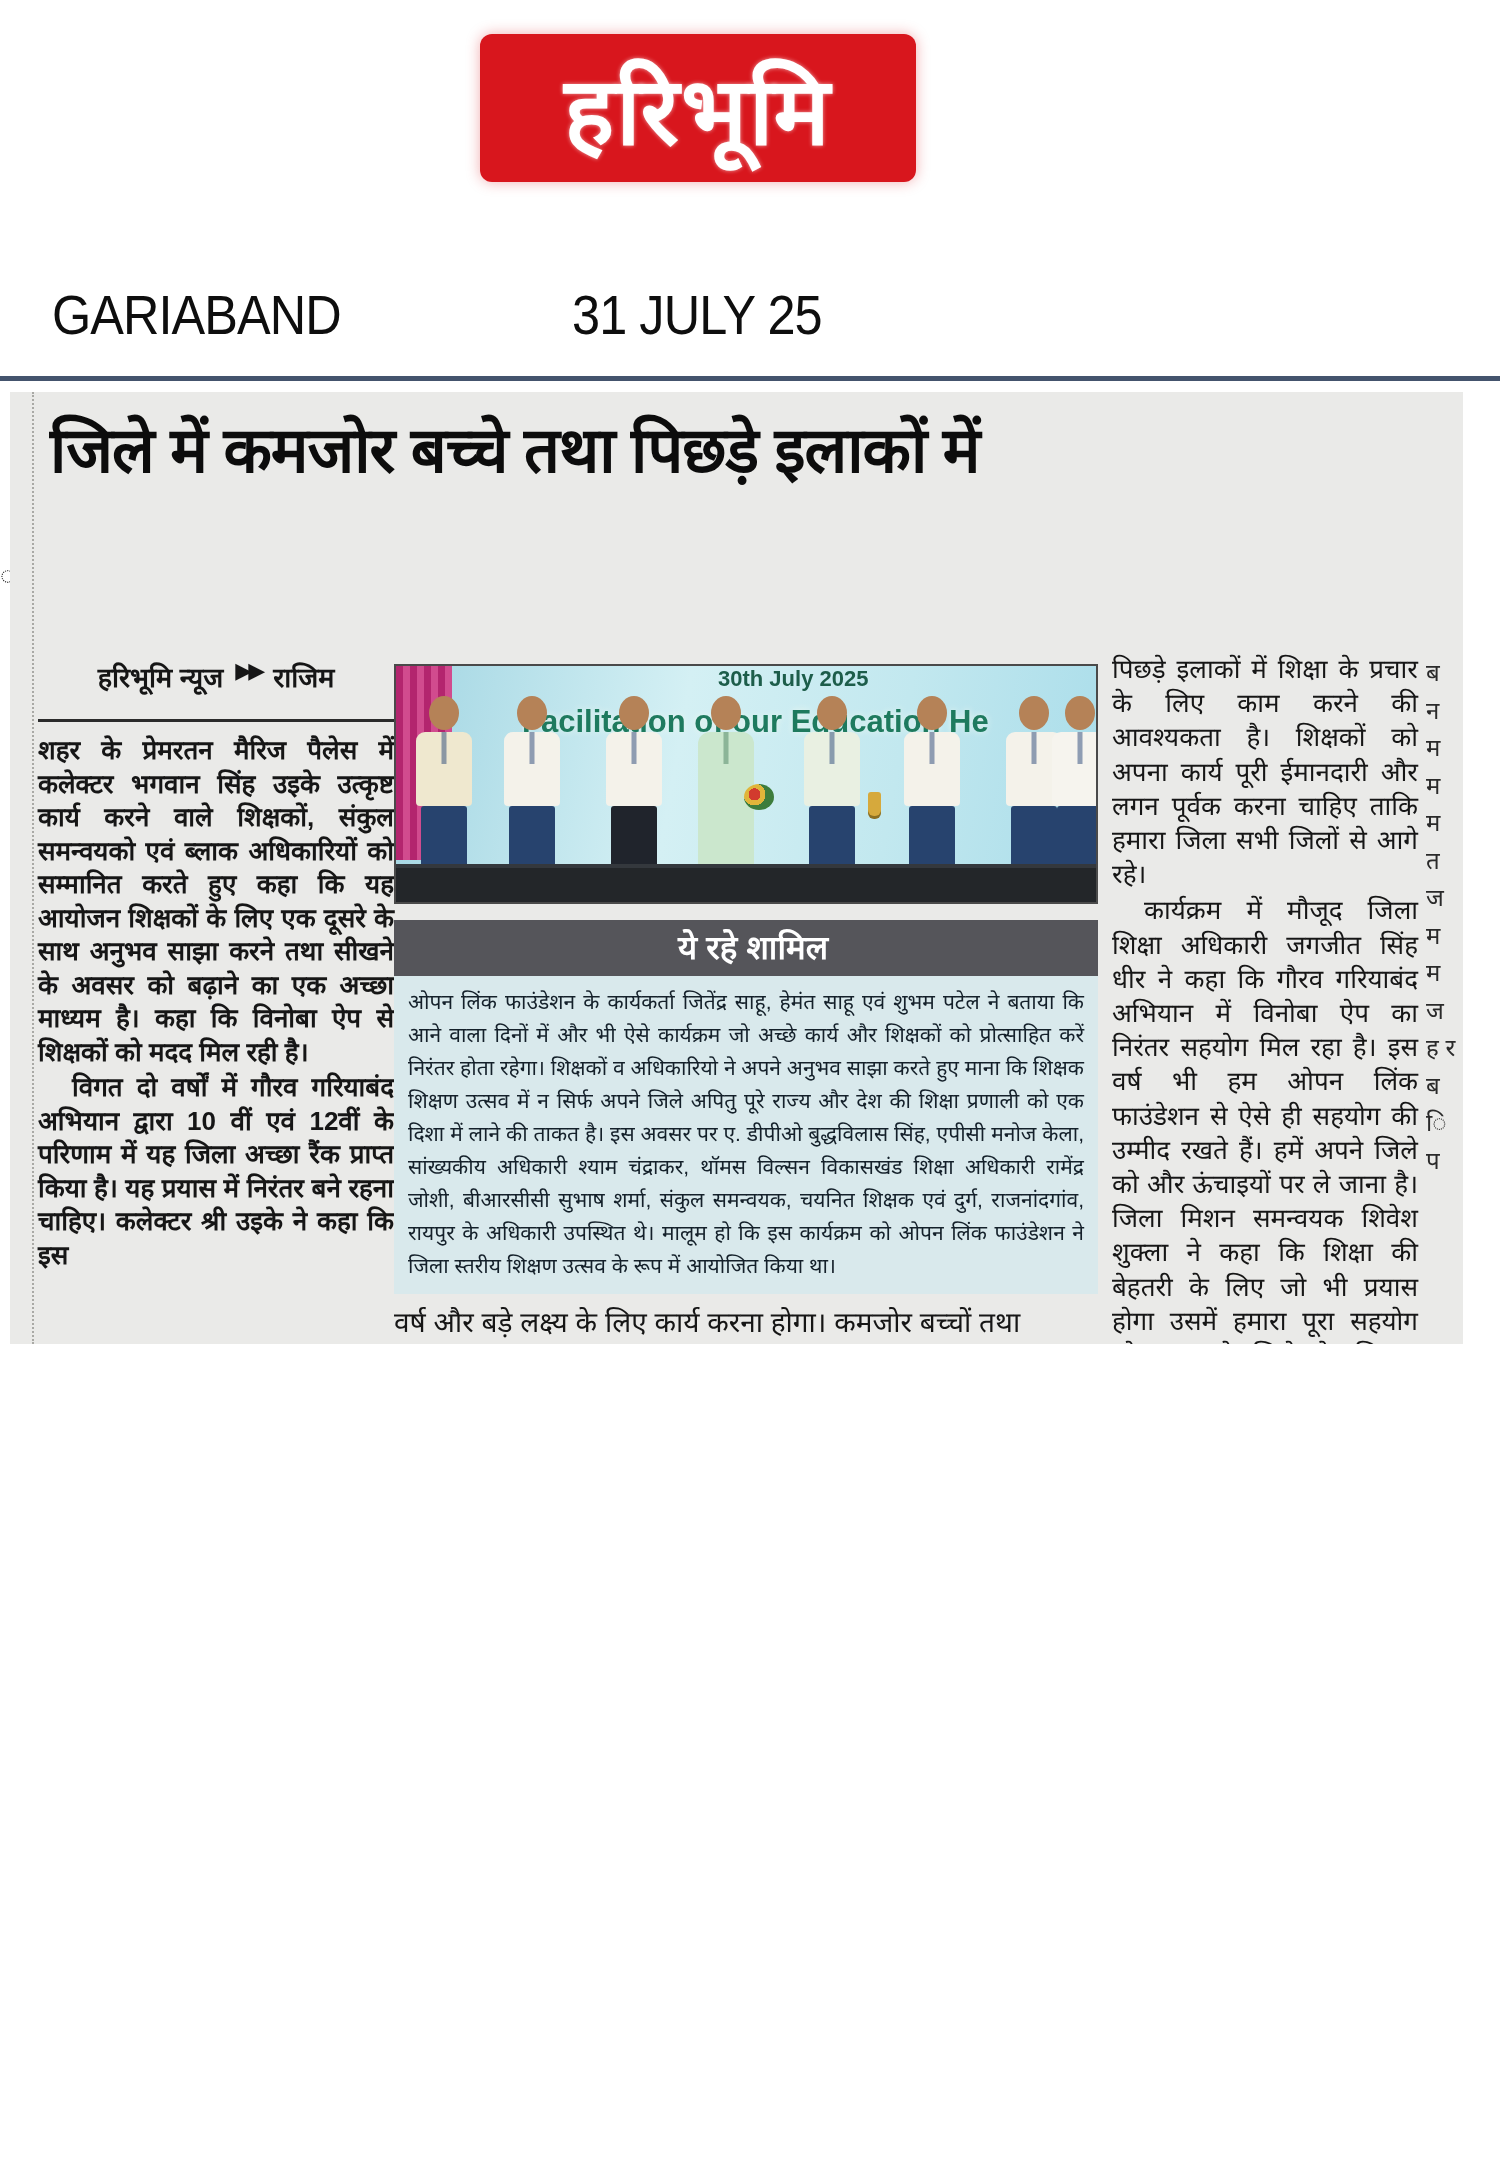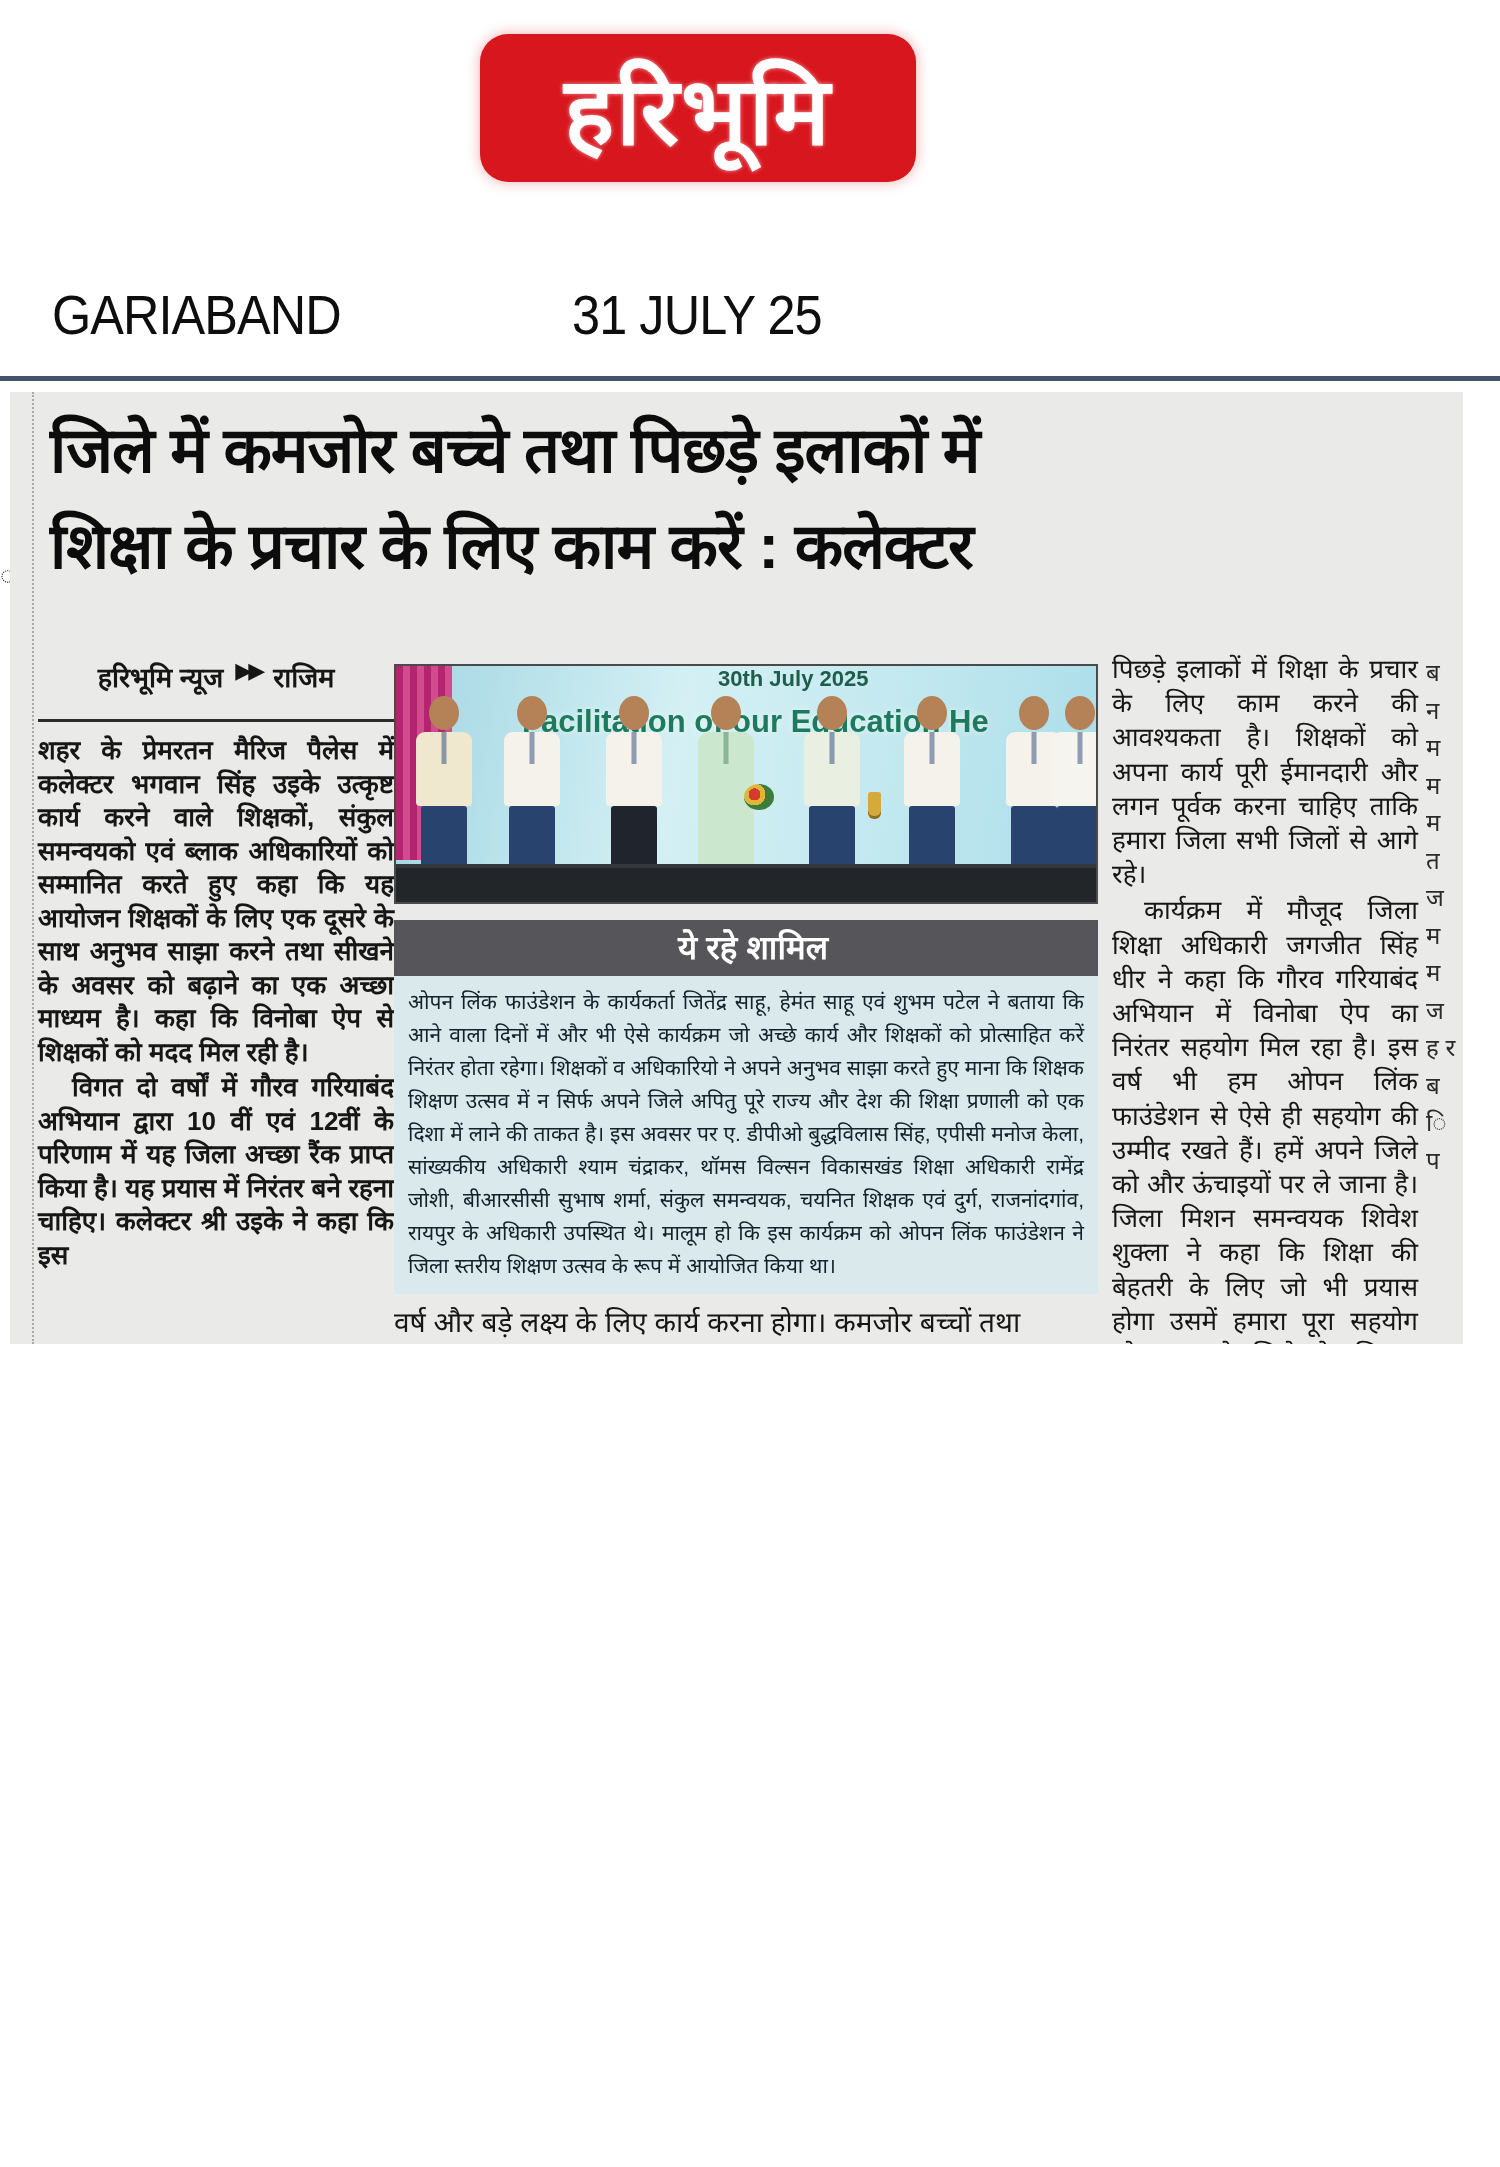--- a/index.html
+++ b/index.html
@@ -1,21 +1,21 @@
 <!DOCTYPE html>
 <html><head>
 <meta charset="utf-8">
 <style>
   * { margin:0; padding:0; box-sizing:border-box; }
   body { background:#ffffff; font-family:"Liberation Sans","DejaVu Sans",sans-serif; }
   .page { position:relative; width:1500px; height:2167px; background:#ffffff; overflow:hidden; }
 
   
   .logo { position:absolute; left:480px; top:34px; width:436px; height:148px;
-          background:#d8161d; border-radius:28px; display:flex; align-items:center; justify-content:center;
+          background:#d8161d; border-radius:12px; display:flex; align-items:center; justify-content:center;
           box-shadow:0 0 14px rgba(216,22,29,.35); }
   .logo-text { color:#ffffff; font-size:94px; font-weight:bold; letter-spacing:2px;
                text-shadow:0 0 4px rgba(255,255,255,.6); }
 
   
   .dateline-loc, .dateline-date { position:absolute; top:282px; font-size:56px; color:#0e0e0e;
                font-weight:500; transform:scaleX(.9); transform-origin:left; letter-spacing:-1px; }
   .dateline-loc { left:52px; }
   .dateline-date { left:572px; }
 
@@ -107,21 +107,20 @@
 
   <div class="divider"></div>
 
   <div class="left-fragment">ा</div>
 
   <div class="clipping">
     <div class="torn-edge"></div>
 
     <div class="headline">
       <div>जिले में कमजोर बच्चे तथा पिछड़े इलाकों में</div>
-      <div>शिक्षा के प्रचार के लिए काम करें : कलेक्टर</div>
     </div>
 
     <div class="left-col">
       <div class="byline">
         <span>हरिभूमि न्यूज</span>
         <span class="byline-arrows">▶▶</span>
         <span>राजिम</span>
       </div>
       <div class="byline-rule"></div>
       <div class="col-text">शहर के प्रेमरतन मैरिज पैलेस में कलेक्टर भगवान सिंह उइके उत्कृष्ट कार्य करने वाले शिक्षकों, संकुल समन्वयको एवं ब्लाक अधिकारियों को सम्मानित करते हुए कहा कि यह आयोजन शिक्षकों के लिए एक दूसरे के साथ अनुभव साझा करने तथा सीखने के अवसर को बढ़ाने का एक अच्छा माध्यम है। कहा कि विनोबा ऐप से शिक्षकों को मदद मिल रही है।</div>

